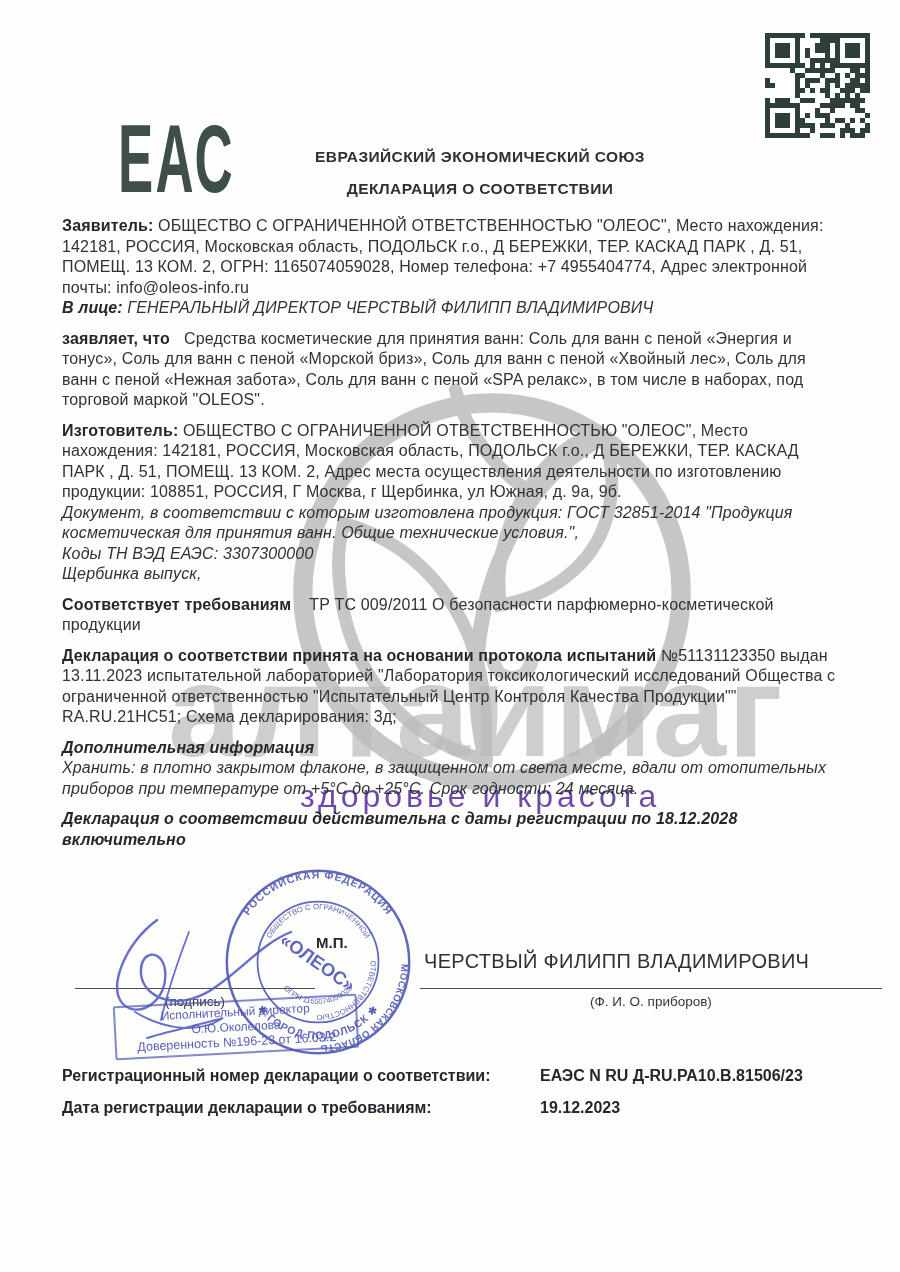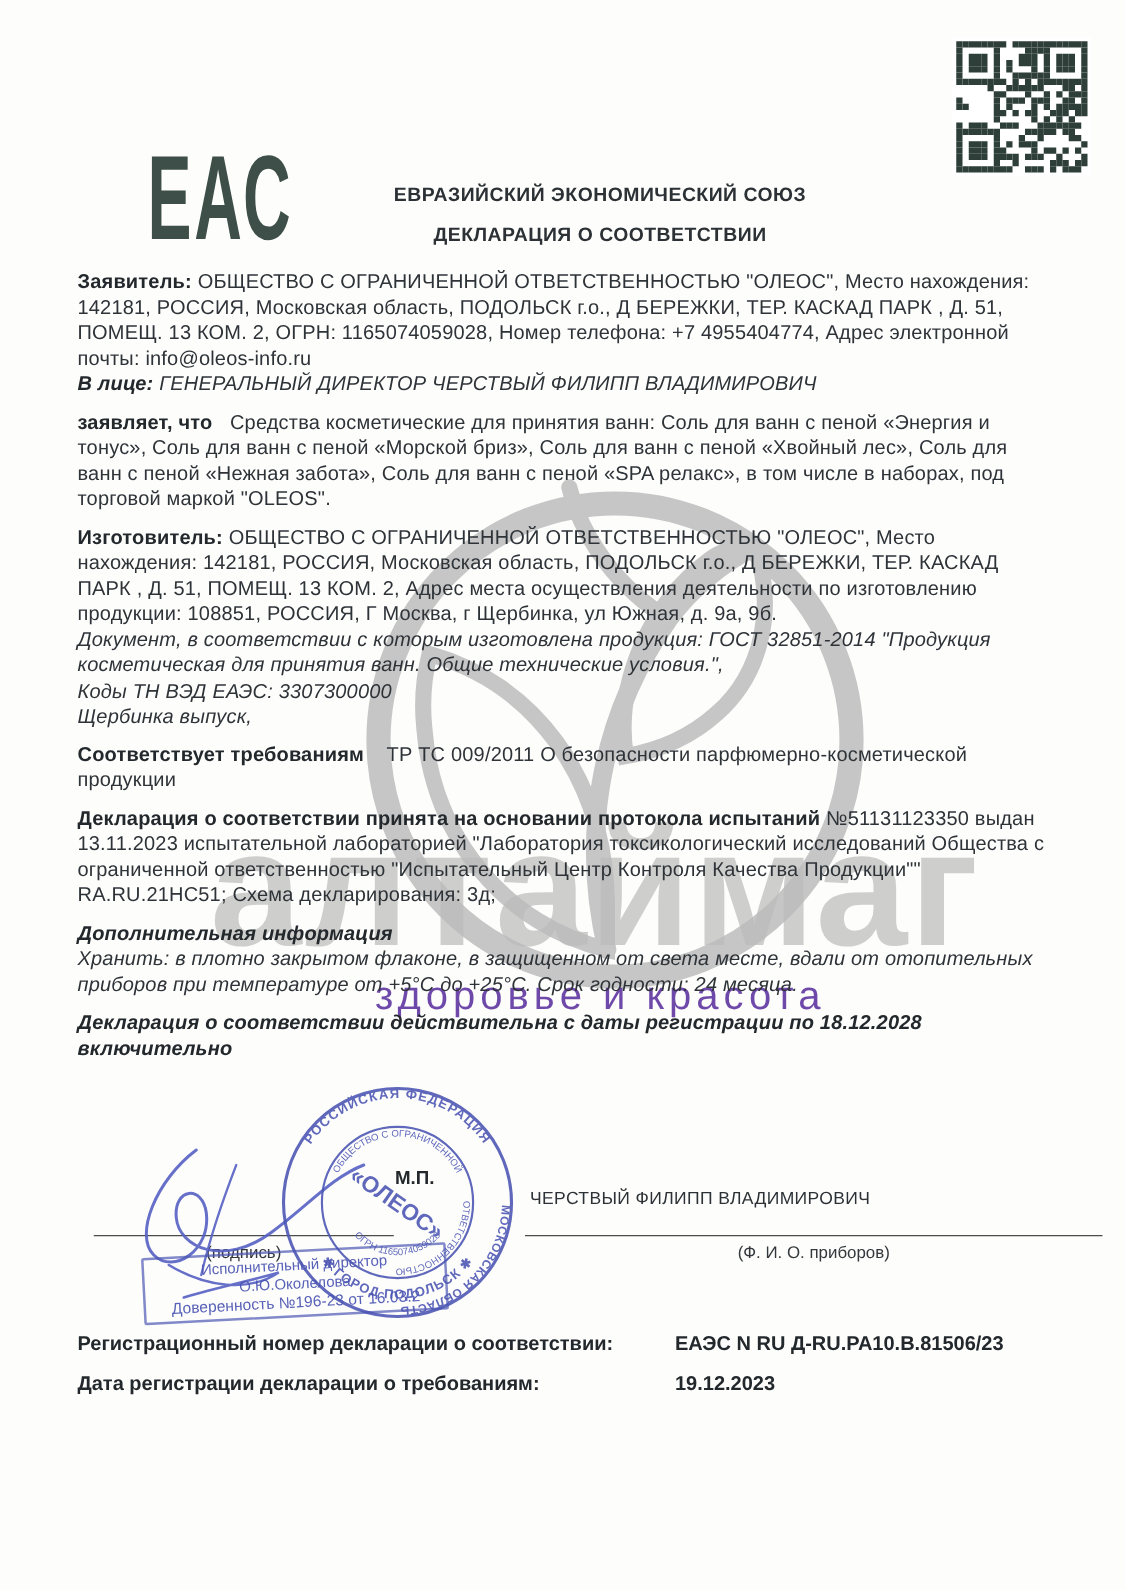--- a/index.html
+++ b/index.html
@@ -46,21 +46,21 @@
   .bold-par{font-weight:bold;color:#23282c;}
   
   .sig-zone{position:absolute;left:0;top:912px;width:900px;height:150px;z-index:1;}
   .sig-line{position:absolute;border-top:1.6px solid #4c4c4c;height:0;}
   .line-left{left:75px;top:76px;width:240px;}
   .line-right{left:420px;top:76px;width:462px;}
   .cap{position:absolute;top:82px;text-align:center;font-size:13.5px;color:#33383c;}
   .cap-sign{left:75px;width:240px;}
   .cap-fio{left:420px;width:462px;}
   .mp{position:absolute;left:316px;top:22px;font-size:15px;font-weight:bold;color:#23282c;z-index:3;}
-  .fio-name{position:absolute;left:424px;top:38px;font-size:14px;letter-spacing:0.3px;color:#2c3135;}
+  .fio-name{position:absolute;left:424px;top:38px;font-size:20px;letter-spacing:0.3px;color:#2c3135;}
   .squiggle{position:absolute;left:95px;top:-10px;z-index:2;opacity:.9;}
   .round-stamp{position:absolute;left:222px;top:-46px;z-index:4;opacity:.88;}
   .rect-stamp{
     position:absolute;left:114px;top:88px;width:224px;z-index:2;
     border:2px solid rgba(74,84,178,.75);border-radius:2px;
     transform:rotate(-3deg);padding:3px 8px;text-align:center;
     color:#4a54b2;opacity:.92;background:rgba(255,255,255,0.0);
   }
   .rect-stamp .r1{font-size:12px;}
   .rect-stamp .r2{font-size:12px;margin-top:1px;}

